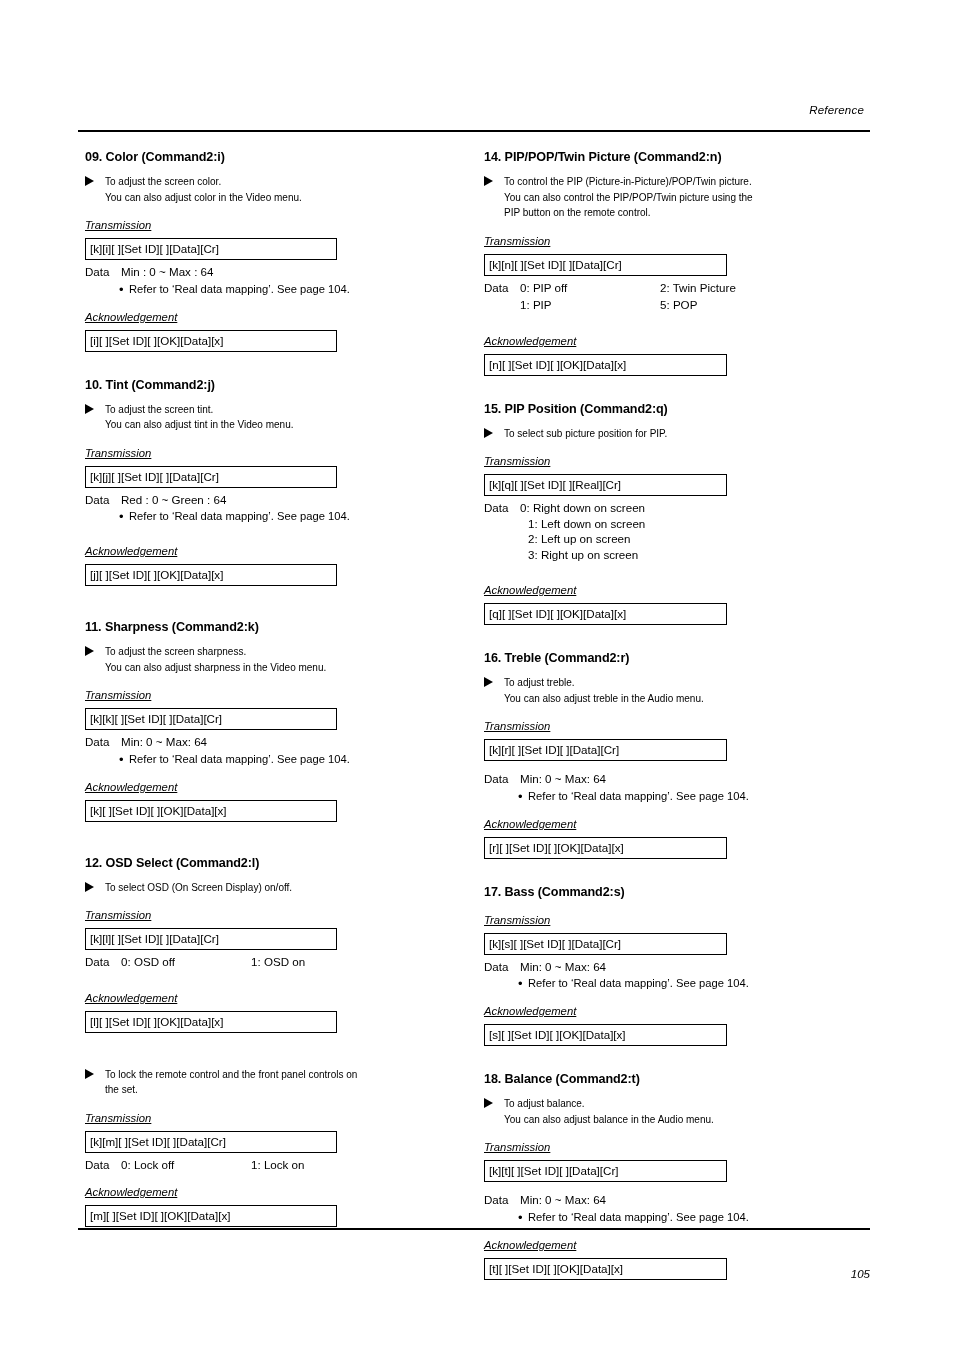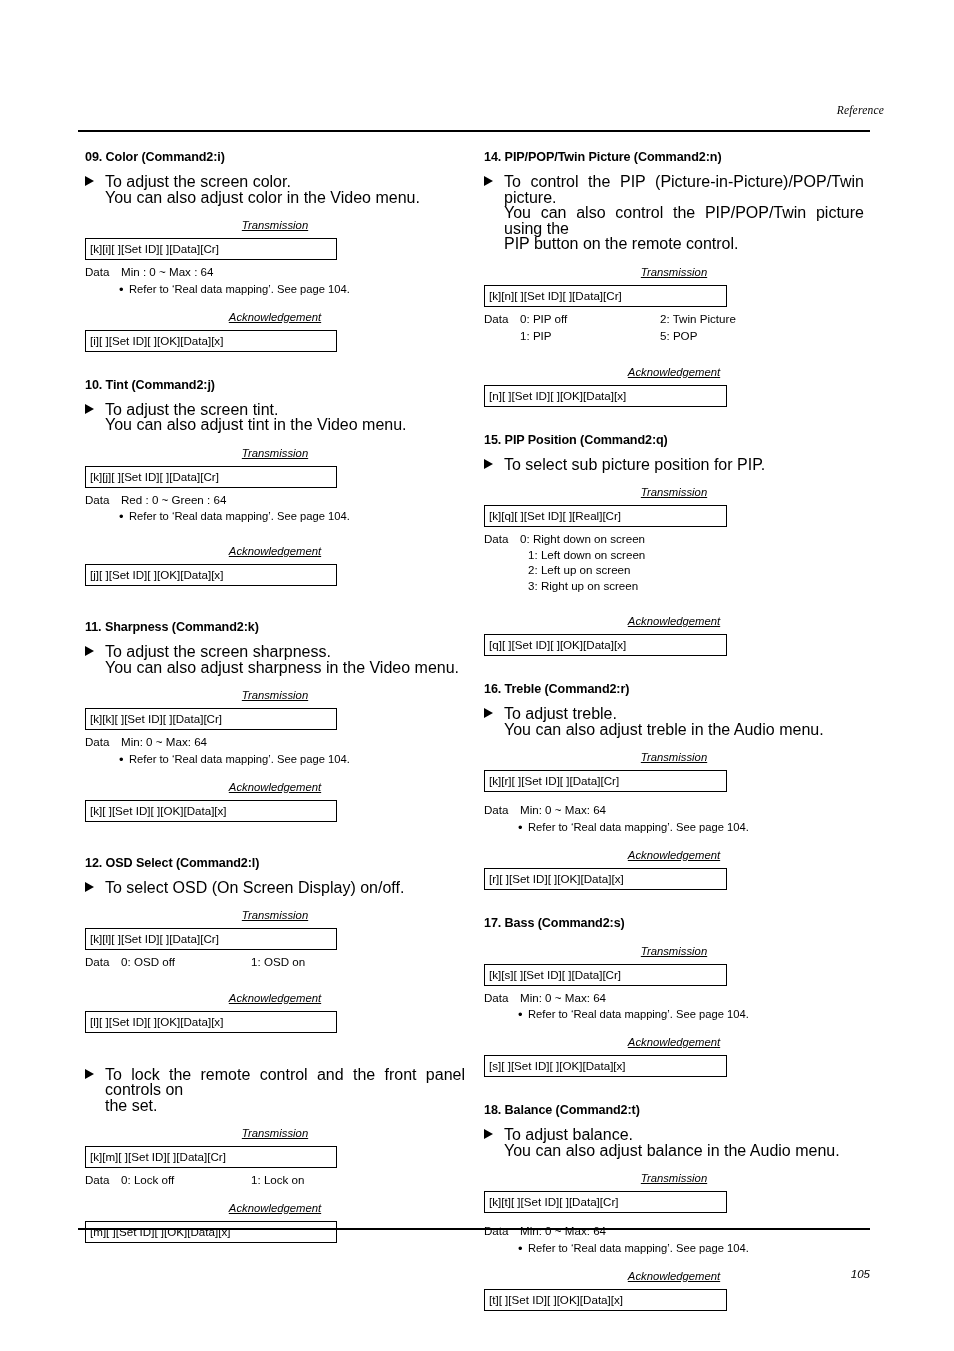--- a/index.html
+++ b/index.html
@@ -15,24 +15,23 @@
     position: relative;
     width: 954px;
     height: 1351px;
     background: #ffffff;
     overflow: hidden;
   }
 
   
   .header {
     position: absolute;
-    left: 92px;
+    left: 72px;
     top: 104px;
     width: 792px;
-    font-family: Liberation Serif, serif;
   }
   .header-label {
     font-style: italic;
     font-size: 11.5px;
     text-align: right;
     letter-spacing: 0.2px;
   }
   .rule-top {
     position: absolute;
     left: 78px;
@@ -75,21 +74,21 @@
   .sec-title {
     font-size: 12.6px;
     font-weight: bold;
     letter-spacing: -0.1px;
     margin: 0 0 9px 0;
     line-height: 15px;
   }
   .desc {
     position: relative;
     padding-left: 20px;
-    font-size: 16px;
+    font-size: 10px;
     line-height: 15.5px;
     margin: 0 0 8px 0;
   }
   .desc .tri {
     position: absolute;
     left: 0;
     top: 2px;
     width: 0;
     height: 0;
     border-left: 9px solid #000;
@@ -99,21 +98,21 @@
   .desc-just { text-align: justify; }
 
   .sublabel {
     font-size: 11.3px;
     font-style: italic;
     text-decoration: underline;
     margin: 0 0 3px 0;
     display: inline-block;
     line-height: 14px;
   }
-  .sublabel-wrap { margin: 10px 0 3px 0; text-align: center; }
+  .sublabel-wrap { margin: 10px 0 3px 0; }
 
   .cmdbox {
     border: 1.8px solid #000;
     padding: 2px 4px 3px 4px;
     font-size: 11.6px;
     line-height: 15px;
     box-sizing: border-box;
     margin: 0 0 4px 0;
   }
   .col-left .cmdbox  { width: 252px; }

